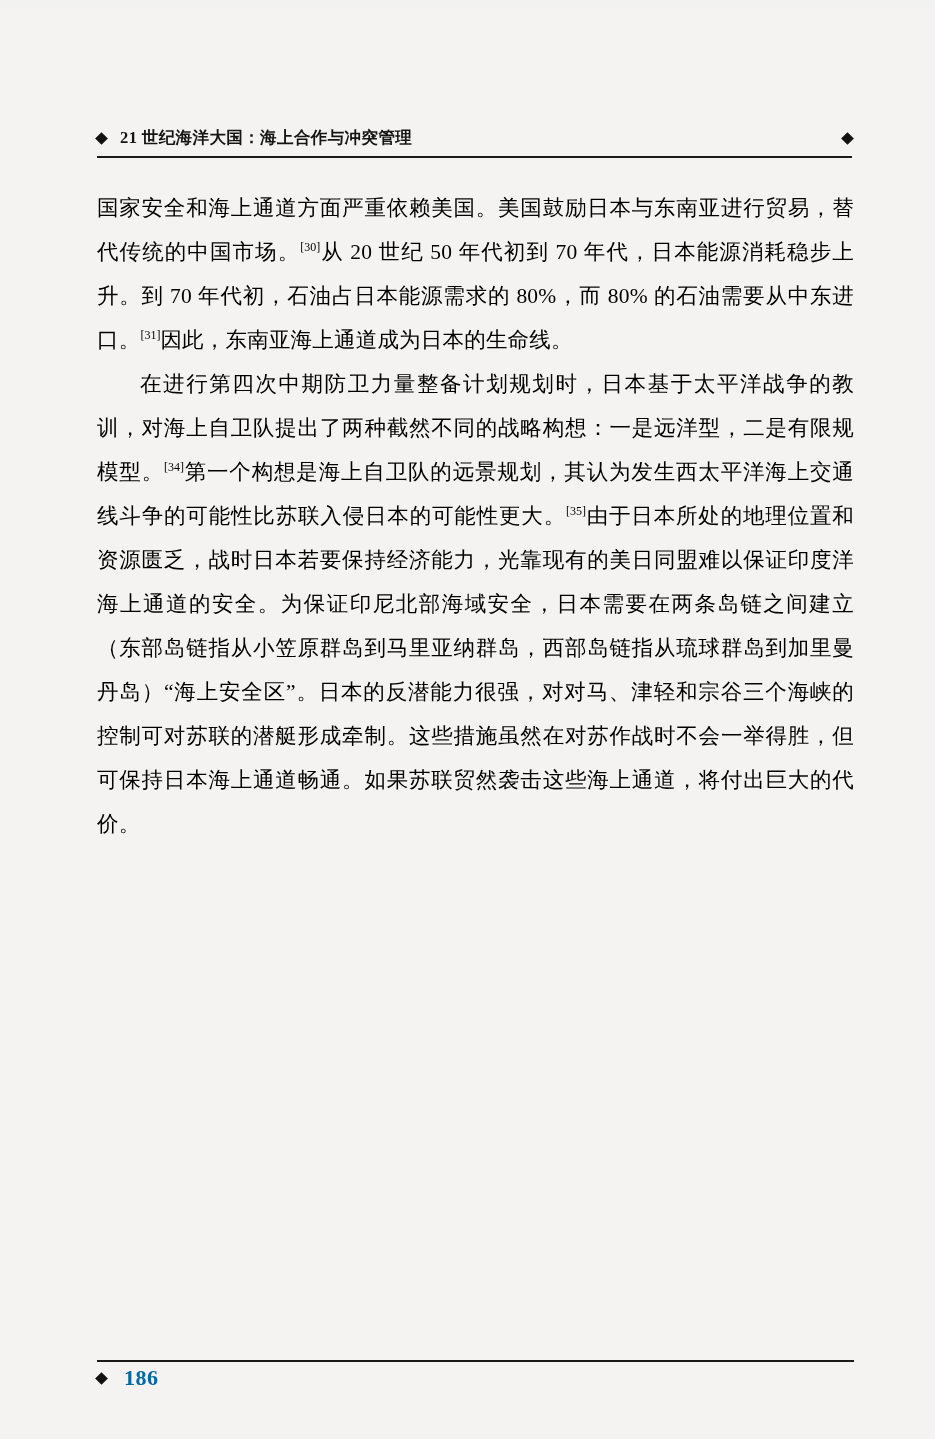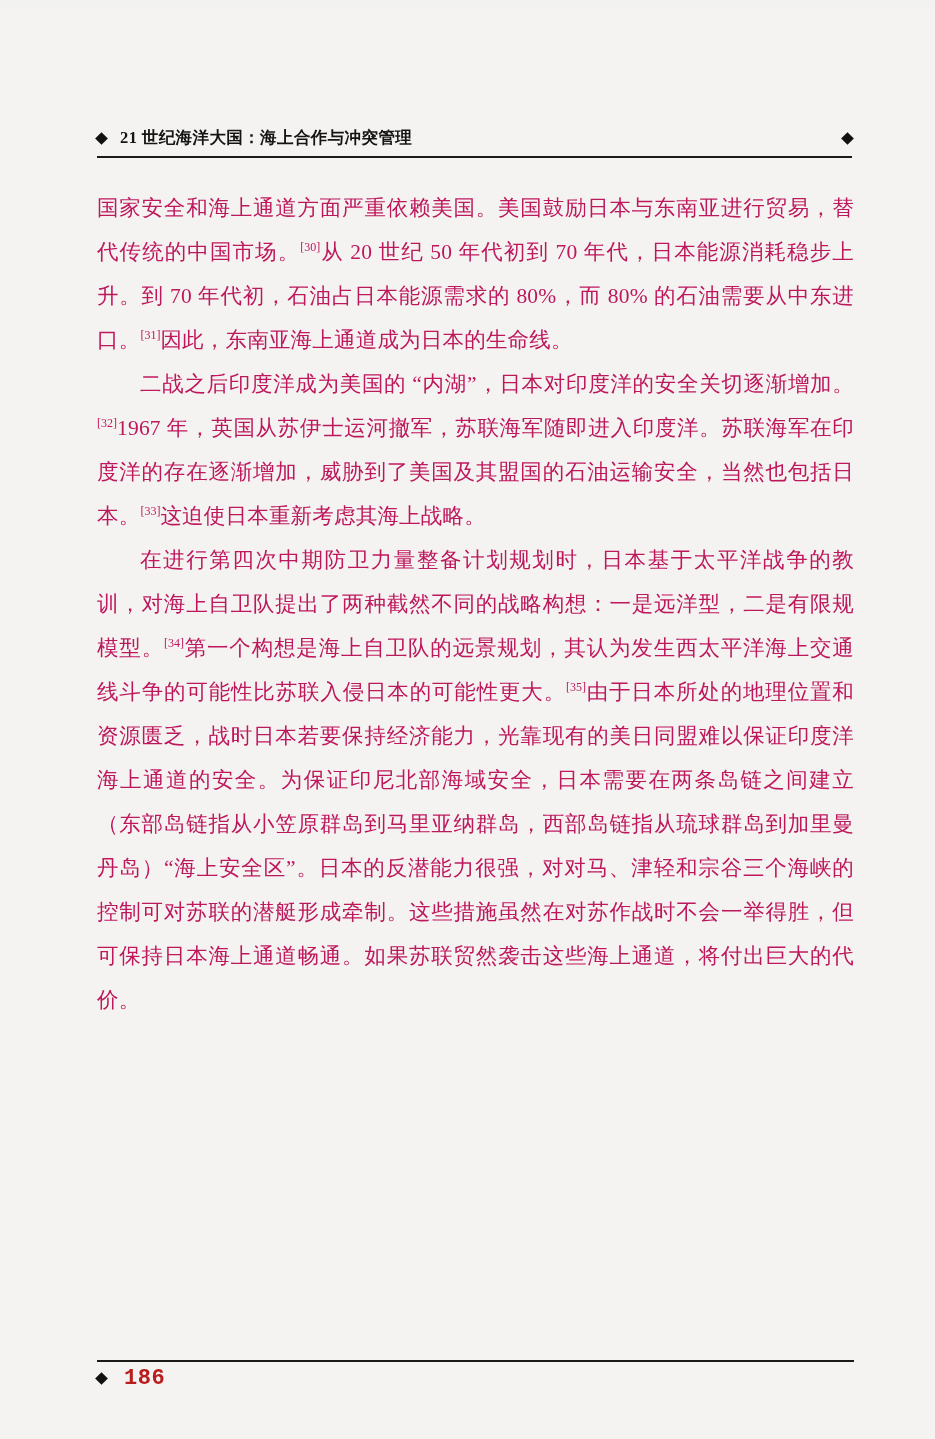--- a/index.html
+++ b/index.html
@@ -57,21 +57,21 @@
   .body-text {
     position: absolute;
     left: 97px;
     top: 178px;
     width: 757px;
     font-size: 21.5px;
     line-height: 44px;
     text-align: justify;
     text-justify: inter-ideograph;
     letter-spacing: 0.2px;
-    color: #be185d;
+    color: #000000;
   }
   .body-text p {
     margin: 0;
   }
   .body-text p.indent {
     text-indent: 2em;
   }
   sup {
     font-size: 12px;
     vertical-align: super;
@@ -90,24 +90,24 @@
     background: #1a1a1a;
     width: 100%;
   }
   .footer-row {
     display: flex;
     align-items: center;
     height: 22px;
     margin-bottom: 5px;
   }
   .page-number {
-    font-family: Liberation Mono, monospace;
+    font-family: Liberation Serif, serif;
     font-size: 22px;
     font-weight: bold;
-    color: #b91c1c;
+    color: #0369a1;
     letter-spacing: 0.5px;
     margin-left: 18px;
   }
   .ftr-square {
     width: 9px;
     height: 9px;
     background: #111;
     transform: rotate(45deg);
     flex: 0 0 auto;
   }
@@ -121,21 +121,20 @@
     <div class="header-row">
       <span class="hdr-square"></span>
       <span class="header-title">21 世纪海洋大国：海上合作与冲突管理</span>
       <span class="hdr-square right"></span>
     </div>
     <div class="header-rule"></div>
   </div>
 
   <div class="body-text" id="body-root">
       <p><span>国家安全和海上通道方面严重依赖美国。美国鼓励日本与东南亚进行贸易，替代传统的中国市场。</span><sup>[30]</sup><span>从 20 世纪 50 年代初到 70 年代，日本能源消耗稳步上升。到 70 年代初，石油占日本能源需求的 80%，而 80% 的石油需要从中东进口。</span><sup>[31]</sup><span>因此，东南亚海上通道成为日本的生命线。</span></p>
-      <p class="indent"><span>二战之后印度洋成为美国的 “内湖”，日本对印度洋的安全关切逐渐增加。</span><sup>[32]</sup><span>1967 年，英国从苏伊士运河撤军，苏联海军随即进入印度洋。苏联海军在印度洋的存在逐渐增加，威胁到了美国及其盟国的石油运输安全，当然也包括日本。</span><sup>[33]</sup><span>这迫使日本重新考虑其海上战略。</span></p>
       <p class="indent"><span>在进行第四次中期防卫力量整备计划规划时，日本基于太平洋战争的教训，对海上自卫队提出了两种截然不同的战略构想：一是远洋型，二是有限规模型。</span><sup>[34]</sup><span>第一个构想是海上自卫队的远景规划，其认为发生西太平洋海上交通线斗争的可能性比苏联入侵日本的可能性更大。</span><sup>[35]</sup><span>由于日本所处的地理位置和资源匮乏，战时日本若要保持经济能力，光靠现有的美日同盟难以保证印度洋海上通道的安全。为保证印尼北部海域安全，日本需要在两条岛链之间建立（东部岛链指从小笠原群岛到马里亚纳群岛，西部岛链指从琉球群岛到加里曼丹岛）“海上安全区”。日本的反潜能力很强，对对马、津轻和宗谷三个海峡的控制可对苏联的潜艇形成牵制。这些措施虽然在对苏作战时不会一举得胜，但可保持日本海上通道畅通。如果苏联贸然袭击这些海上通道，将付出巨大的代价。</span></p>
     </div>
 
   <div class="footer-block">
     <div class="footer-rule"></div>
     <div class="footer-row" style="margin-top:5px;margin-bottom:0;">
       <span class="ftr-square"></span>
       <span class="page-number">186</span>
     </div>
   </div>

